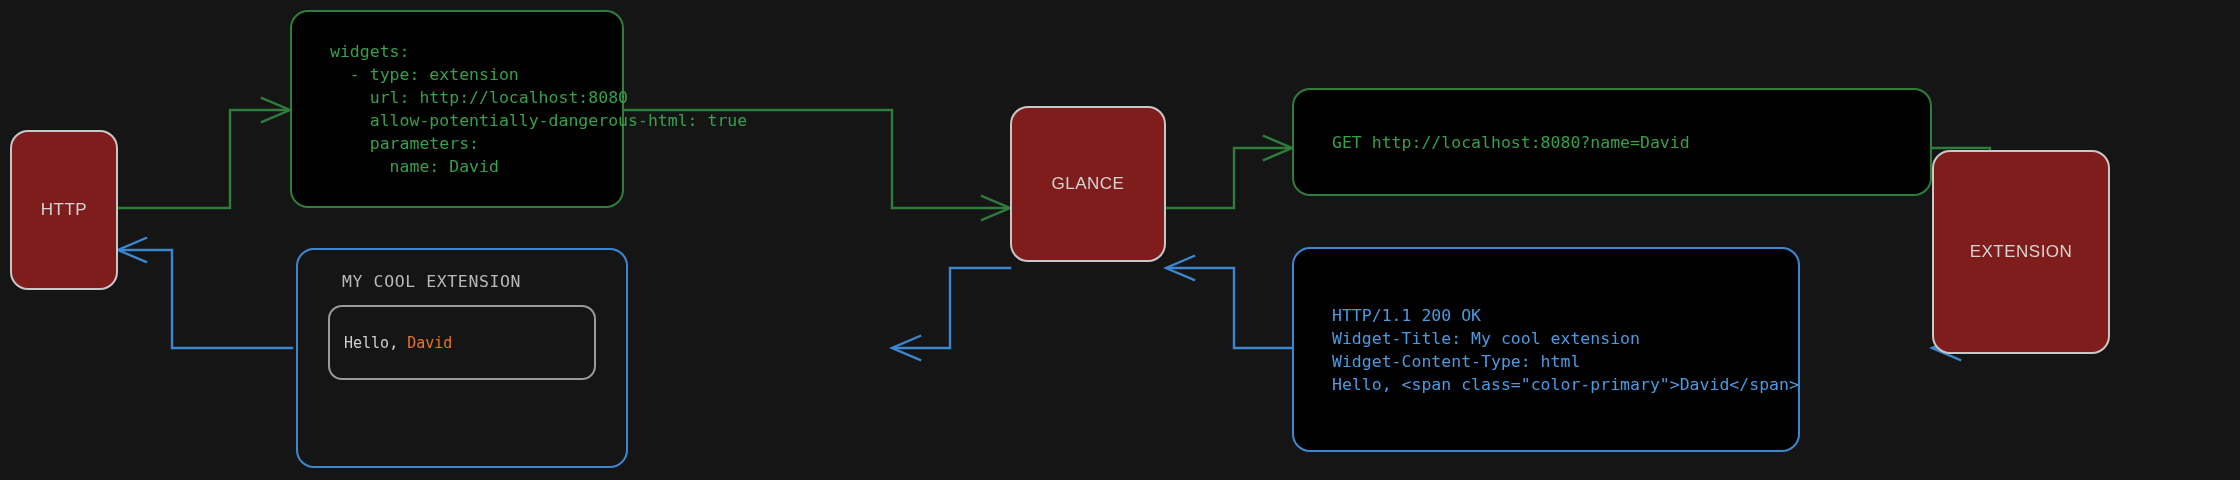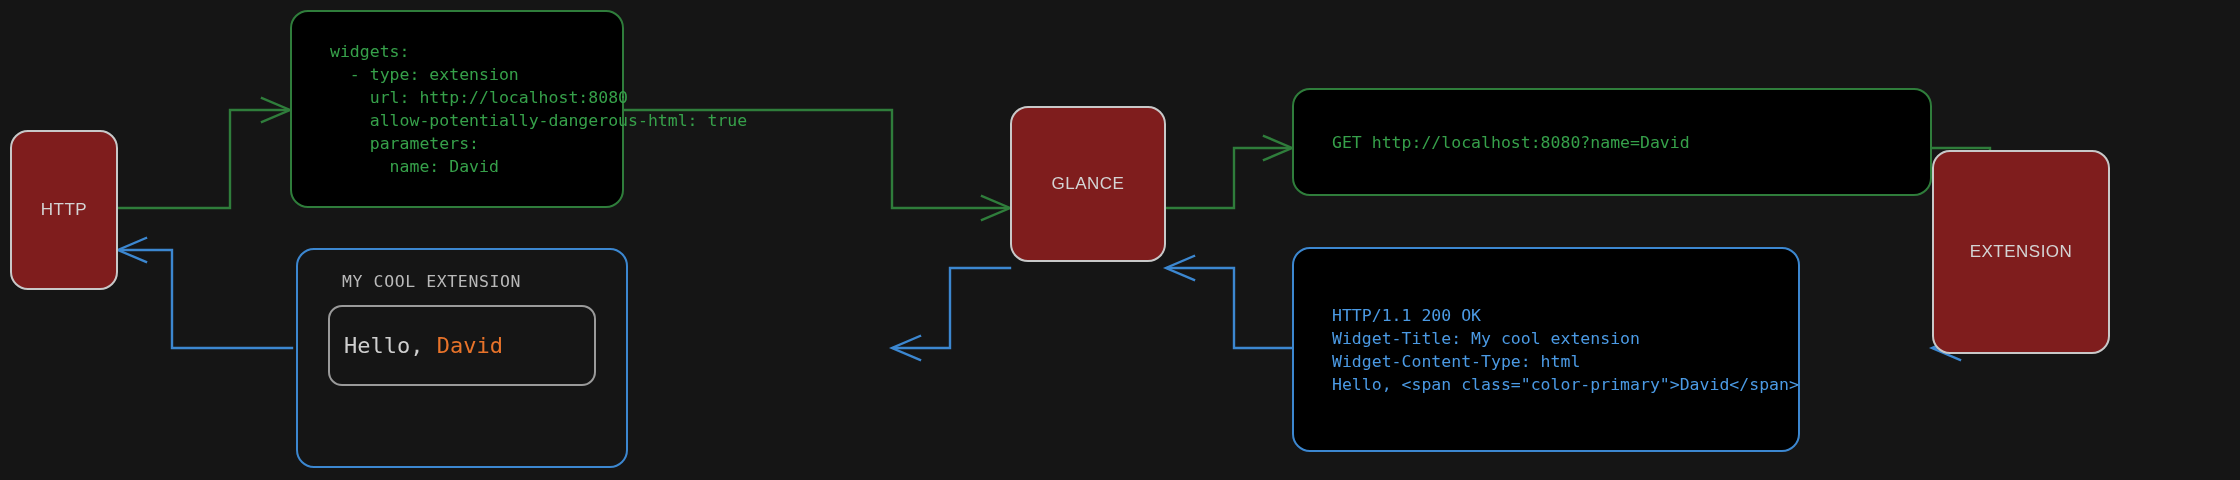--- a/index.html
+++ b/index.html
@@ -78,21 +78,21 @@
     margin: 0 0 14px 14px;
   }
   .widget-body {
     border: 2px solid #9a9a9a;
     border-radius: 14px;
     box-sizing: border-box;
     padding: 26px 0 26px 14px;
   }
   .widget-text {
     font-family: "DejaVu Sans Mono", monospace;
-    font-size: 22px;
+    font-size: 15px;
     color: #cfcfcf;
     white-space: pre;
   }
   .accent { color: #e8732a; }
 </style>
 </head>
 <body>
 
 <div id="stage">
 

